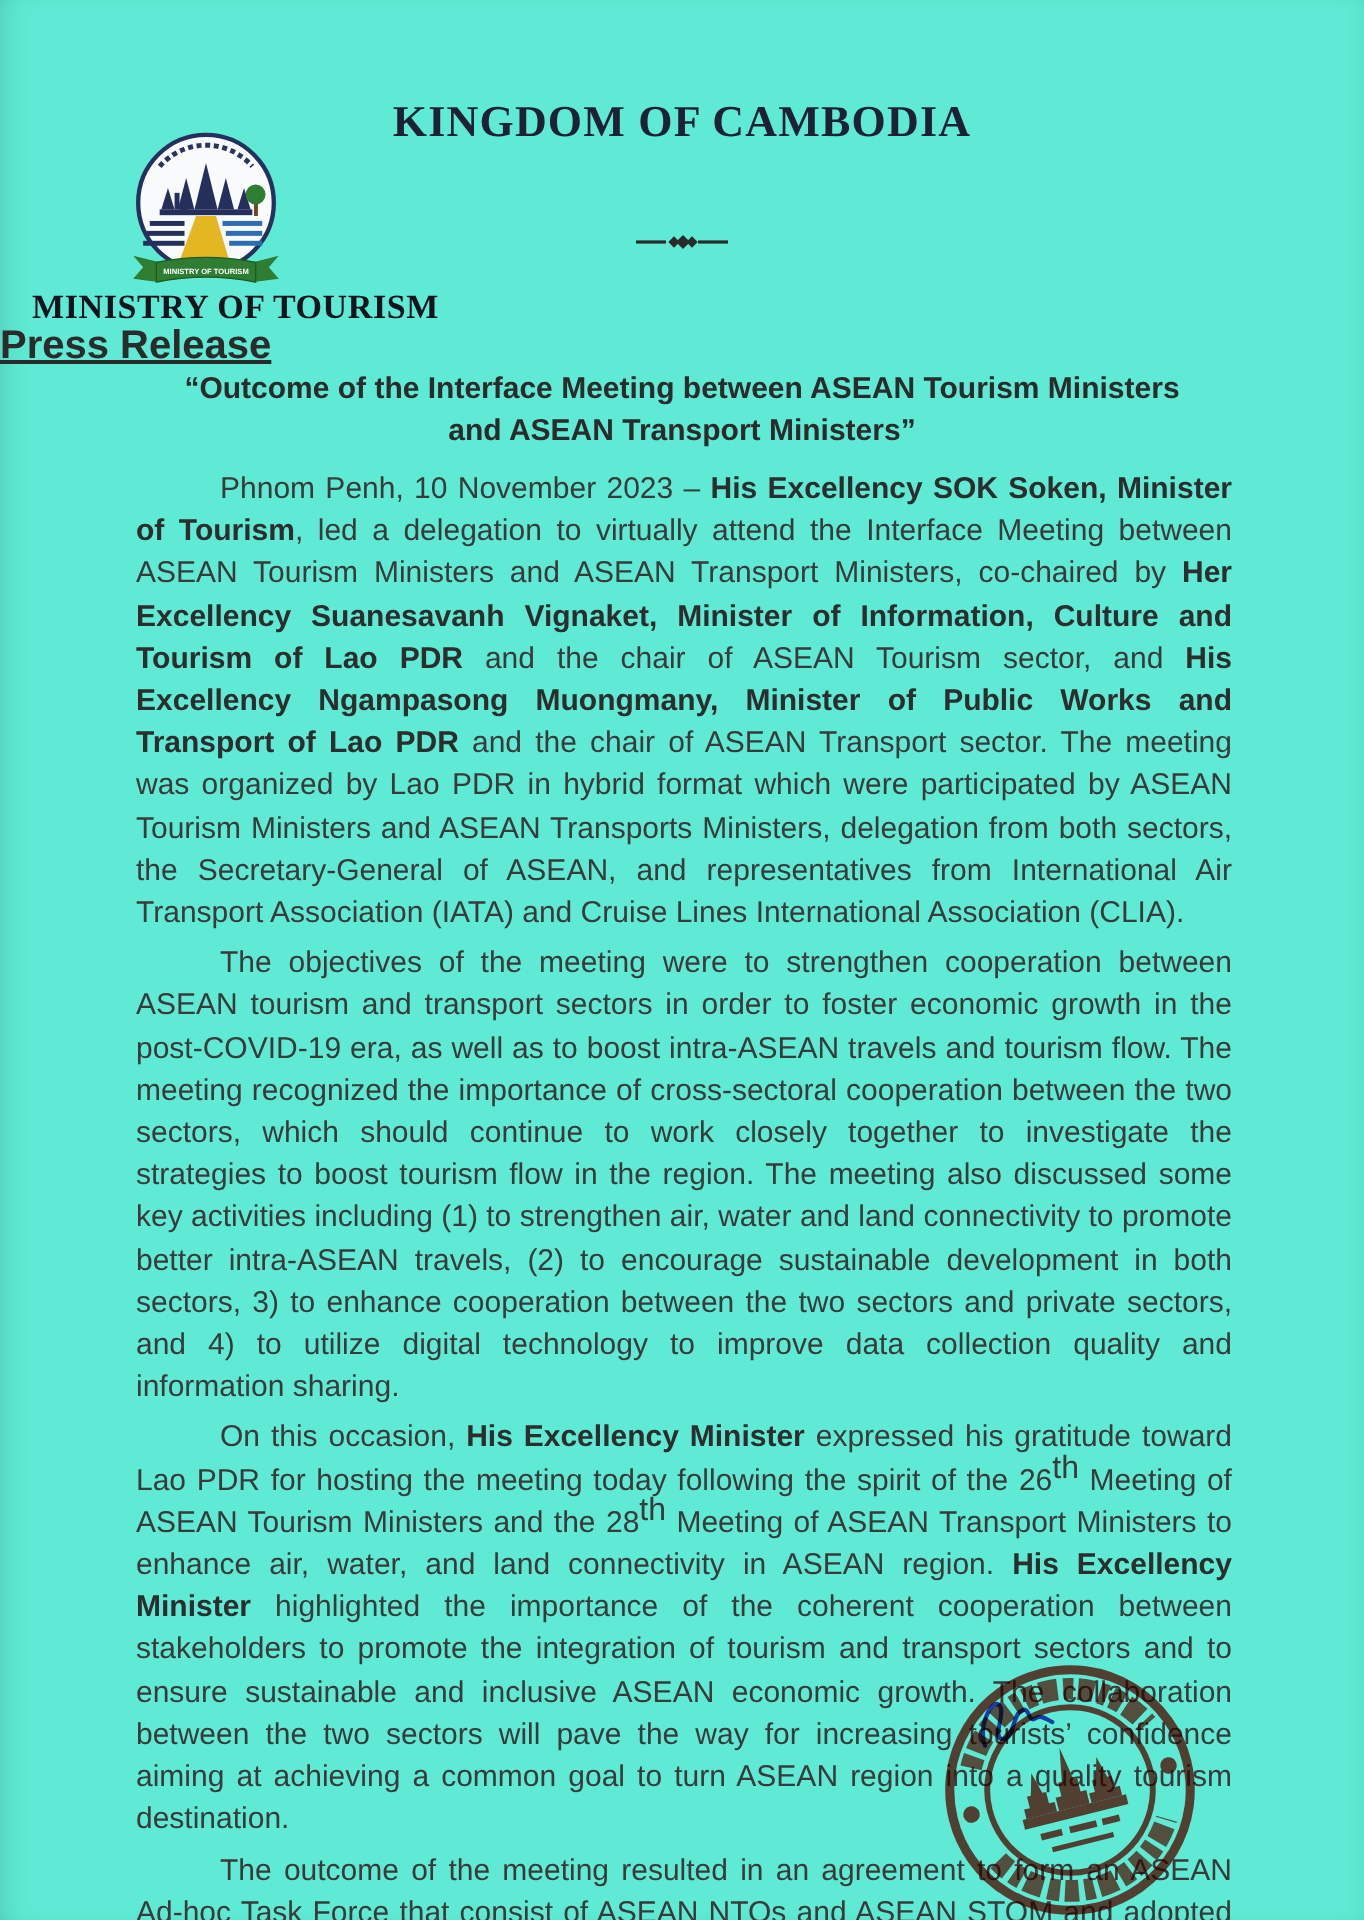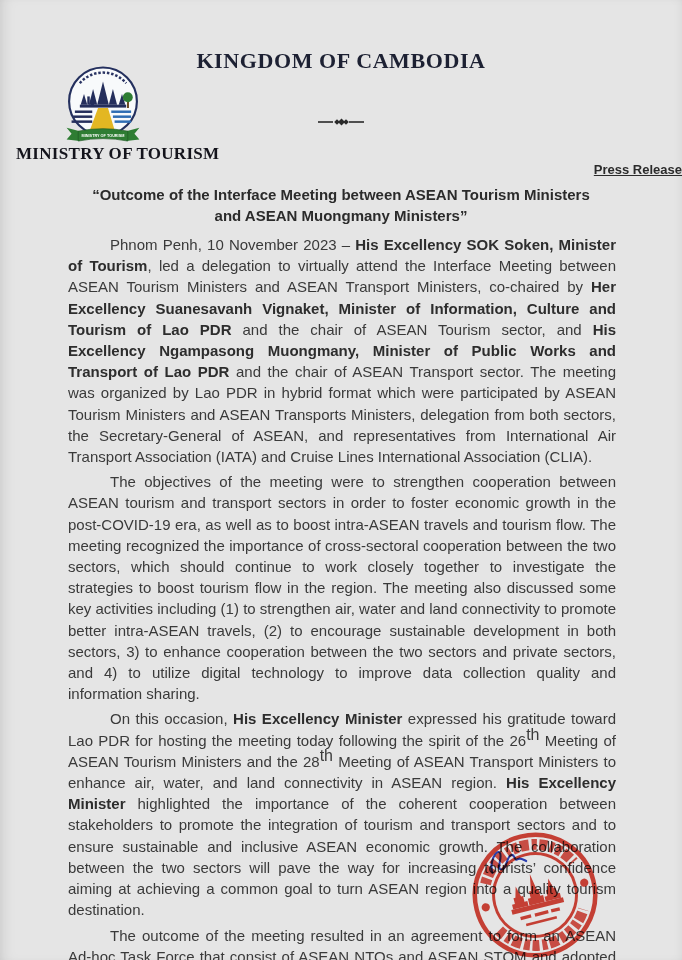--- a/index.html
+++ b/index.html
@@ -1,20 +1,20 @@
 <!DOCTYPE html>
 <html><head>
 <meta charset="utf-8">
 <style>
   html,body{margin:0;padding:0;background:#777;}
   .page{
     position:relative;
     width:682px;height:960px;
     margin:0 auto;
-    background:#e5e5e5;
+    background:#5eead4;
     overflow:hidden;
     font-family:"Liberation Sans",sans-serif;
     color:#3a3a3a;
     box-shadow:inset 10px 0 18px -14px rgba(0,0,0,.25), inset -6px 0 14px -10px rgba(0,0,0,.12);
   }
   .kingdom{
     position:absolute;top:48px;left:0;right:0;
     text-align:center;
     font-family:"Liberation Serif",serif;
     font-weight:bold;font-size:22px;letter-spacing:.6px;
@@ -30,21 +30,21 @@
   .ornament{position:absolute;top:112px;left:0;right:0;text-align:center;}
   .logo{position:absolute;left:60px;top:62px;width:86px;height:92px;}
   .ministry-heading{
     position:absolute;left:16px;top:144px;
     font-family:"Liberation Serif",serif;
     font-weight:bold;font-size:17px;letter-spacing:.3px;
     color:#14141c;
   }
   .press-release{
     position:absolute;top:162px;left:0;right:0;
-    text-align:right;font-weight:bold;font-size:13px;
+    text-align:left;font-weight:bold;font-size:20px;
     text-decoration:underline;
     color:#2b2b2b;
   }
   .doc-title{
     position:absolute;top:184px;left:61px;right:61px;
     text-align:center;font-weight:bold;font-size:15px;line-height:21px;
     color:#2b2b2b;
   }
   .doc-title .inner{max-width:505px;margin:0 auto;}
   .body{
@@ -120,21 +120,21 @@
       <path d="M22,82 Q52,76 82,82 L82,94 Q52,88 22,94 Z" fill="#2e7d33" stroke="#1f5a24" stroke-width="0.8"></path>
       <text x="52" y="89" text-anchor="middle" font-family="Liberation Sans, sans-serif" font-size="4.6" font-weight="bold" fill="#ffffff">MINISTRY OF TOURISM</text>
     </svg>
   </div>
 
   <div class="ministry-heading">MINISTRY OF TOURISM</div>
 
   <div class="press-release">Press Release</div>
 
   <div class="doc-title">
-    <div class="inner">“Outcome of the Interface Meeting between ASEAN Tourism Ministers and ASEAN Muongmany Ministers”</div>
+    <div class="inner">“Outcome of the Interface Meeting between ASEAN Tourism Ministers and ASEAN Transport Ministers”</div>
   </div>
 
   <main class="body" id="body-paragraphs">
       <p><span>Phnom Penh, 10 November 2023 – </span><span class="b">His Excellency SOK Soken, Minister of Tourism</span><span>, led a delegation to virtually attend the Interface Meeting between ASEAN Tourism Ministers and ASEAN Transport Ministers, co-chaired by </span><span class="b">Her Excellency Suanesavanh Vignaket, Minister of Information, Culture and Tourism of Lao PDR</span><span> and the chair of ASEAN Tourism sector, and </span><span class="b">His Excellency Ngampasong Muongmany, Minister of Public Works and Transport of Lao PDR</span><span> and the chair of ASEAN Transport sector. The meeting was organized by Lao PDR in hybrid format which were participated by ASEAN Tourism Ministers and ASEAN Transports Ministers, delegation from both sectors, the Secretary-General of ASEAN, and representatives from International Air Transport Association (IATA) and Cruise Lines International Association (CLIA).</span></p>
       <p><span>The objectives of the meeting were to strengthen cooperation between ASEAN tourism and transport sectors in order to foster economic growth in the post-COVID-19 era, as well as to boost intra-ASEAN travels and tourism flow. The meeting recognized the importance of cross-sectoral cooperation between the two sectors, which should continue to work closely together to investigate the strategies to boost tourism flow in the region. The meeting also discussed some key activities including (1) to strengthen air, water and land connectivity to promote better intra-ASEAN travels, (2) to encourage sustainable development in both sectors, 3) to enhance cooperation between the two sectors and private sectors, and 4) to utilize digital technology to improve data collection quality and information sharing.</span></p>
       <p><span>On this occasion, </span><span class="b">His Excellency Minister</span><span> expressed his gratitude toward Lao PDR for hosting the meeting today following the spirit of the 26</span><sup>th</sup><span> Meeting of ASEAN Tourism Ministers and the 28</span><sup>th</sup><span> Meeting of ASEAN Transport Ministers to enhance air, water, and land connectivity in ASEAN region. </span><span class="b">His Excellency Minister</span><span> highlighted the importance of the coherent cooperation between stakeholders to promote the integration of tourism and transport sectors and to ensure sustainable and inclusive ASEAN economic growth. The collaboration between the two sectors will pave the way for increasing tourists’ confidence aiming at achieving a common goal to turn ASEAN region into a quality tourism destination.</span></p>
       <p><span>The outcome of the meeting resulted in an agreement to form an ASEAN Ad-hoc Task Force that consist of ASEAN NTOs and ASEAN STOM and adopted a Joint Ministerial Statement to demonstrate the commitment to work together to promote cooperation between tourism and transport sectors of ASEAN. END.</span></p>
     </main>
 
   <svg class="stamp" viewBox="-70 -70 140 140">

